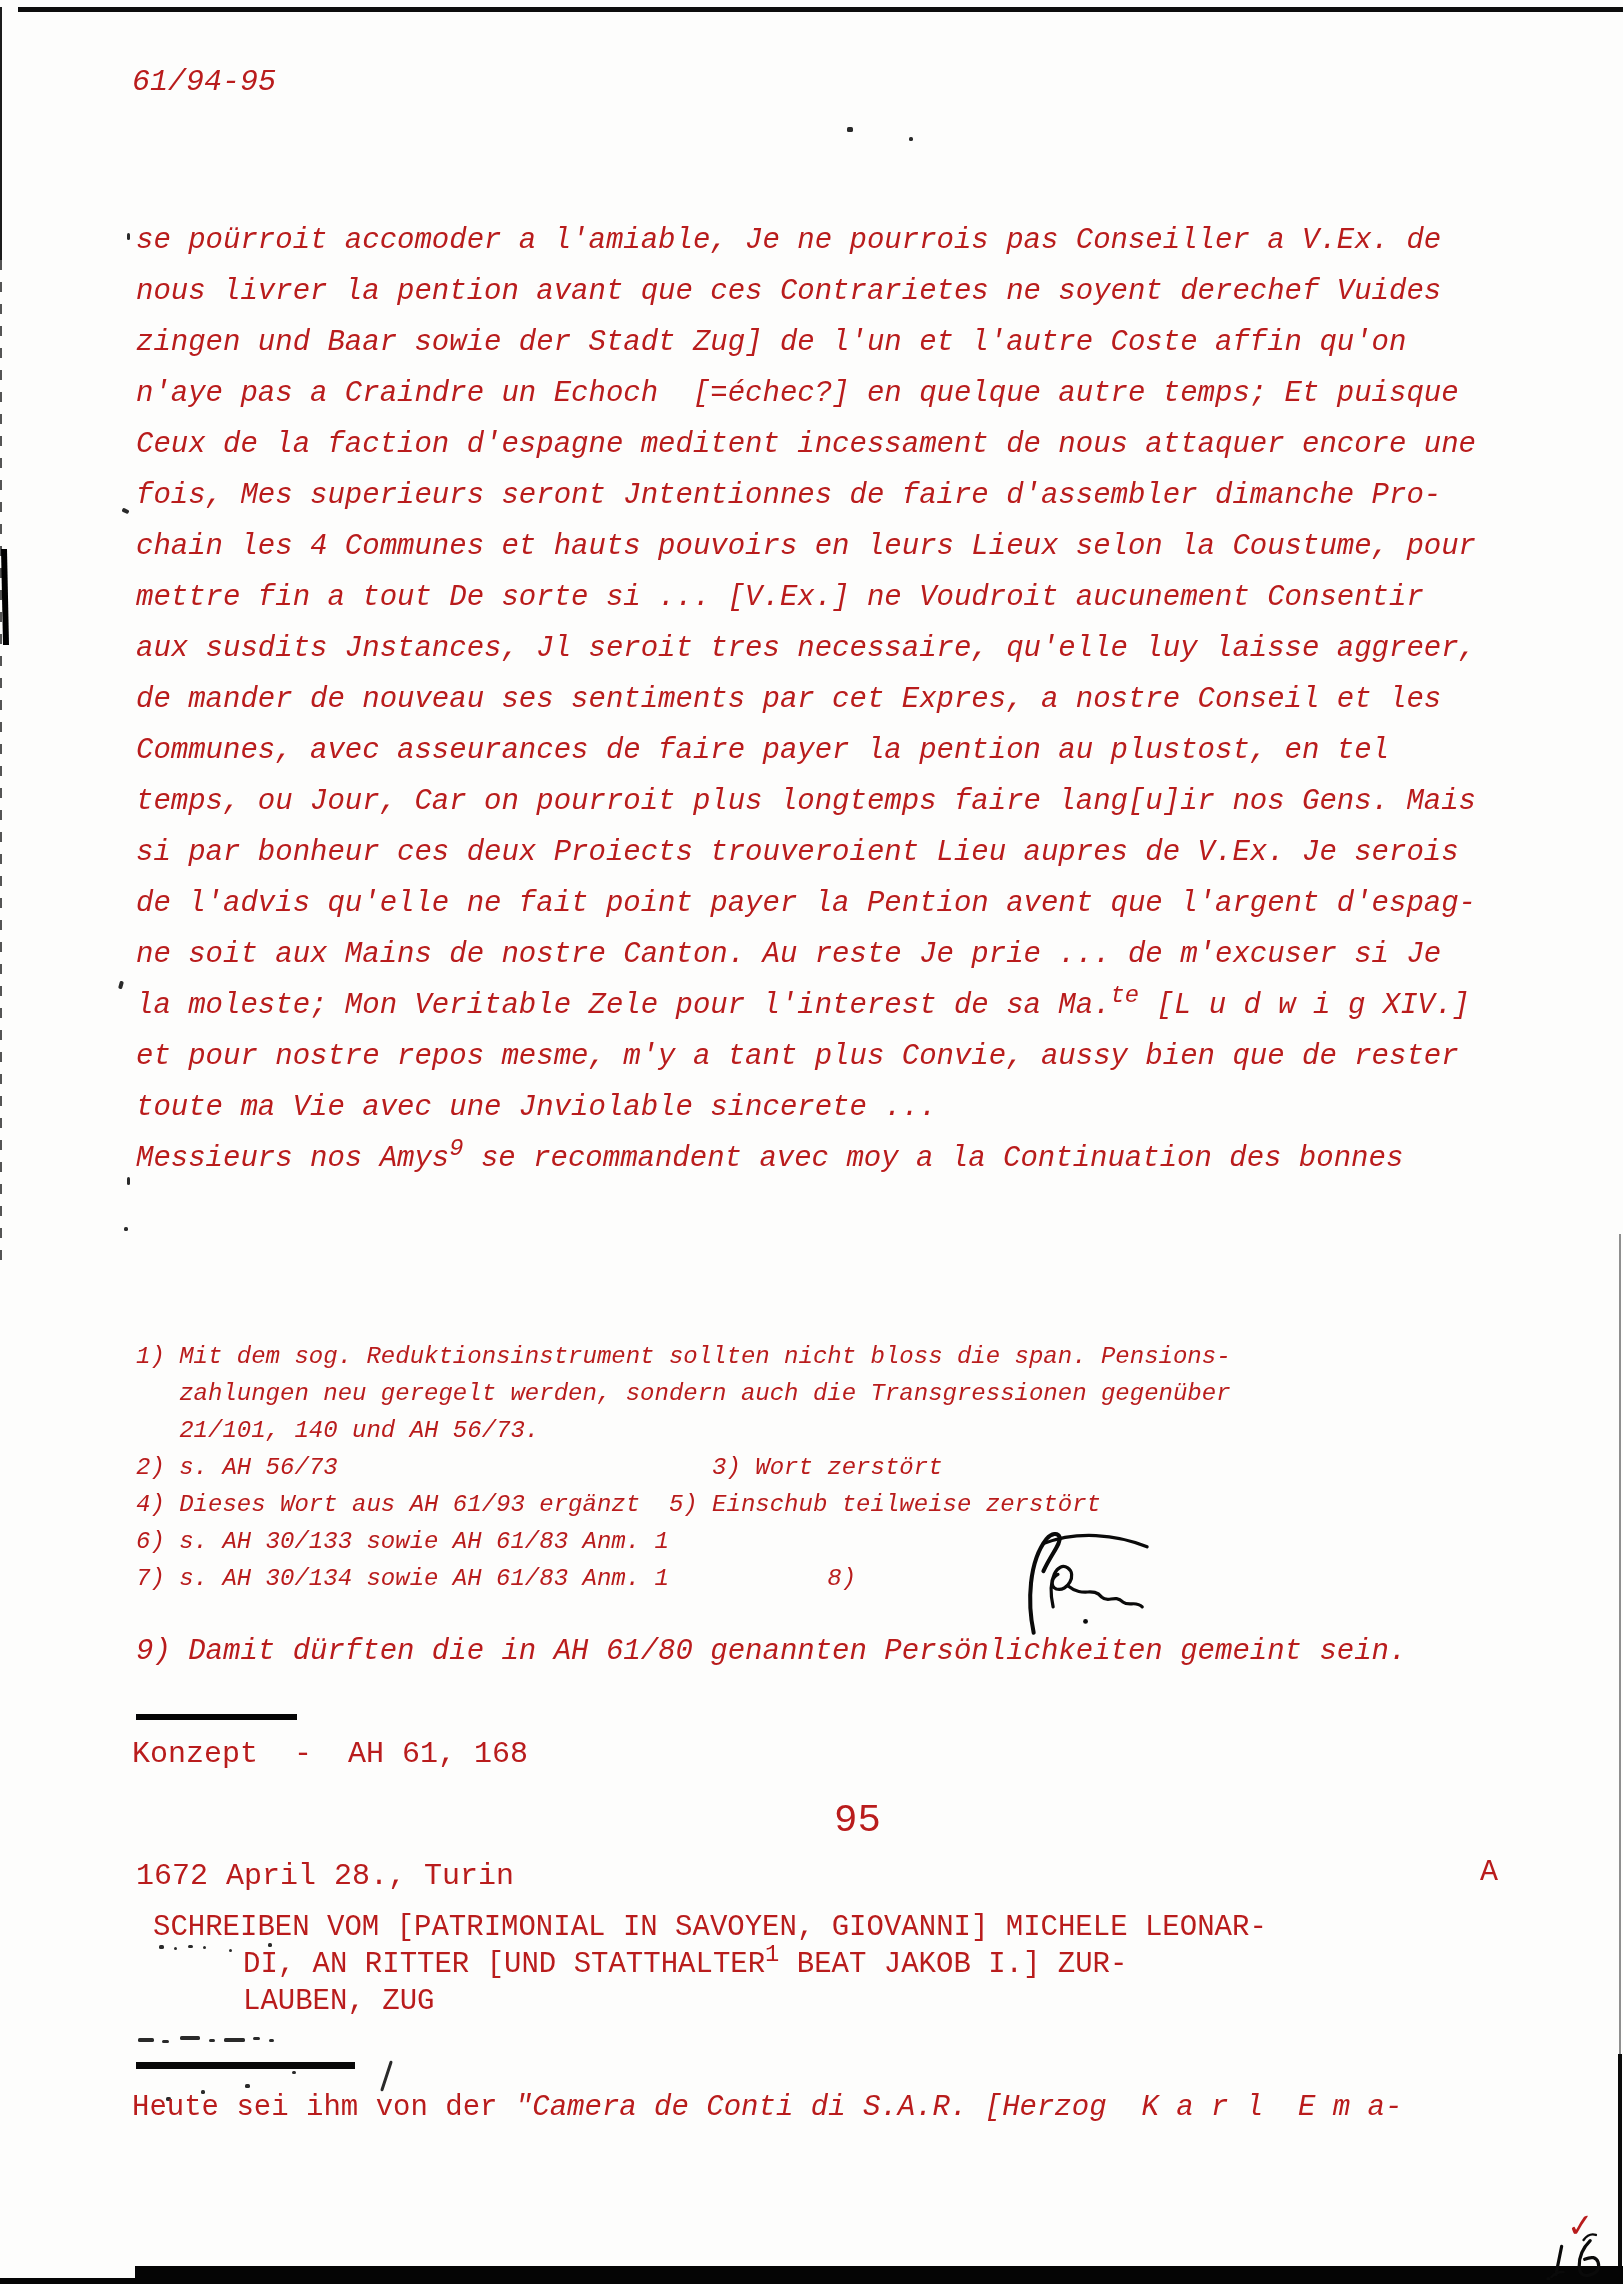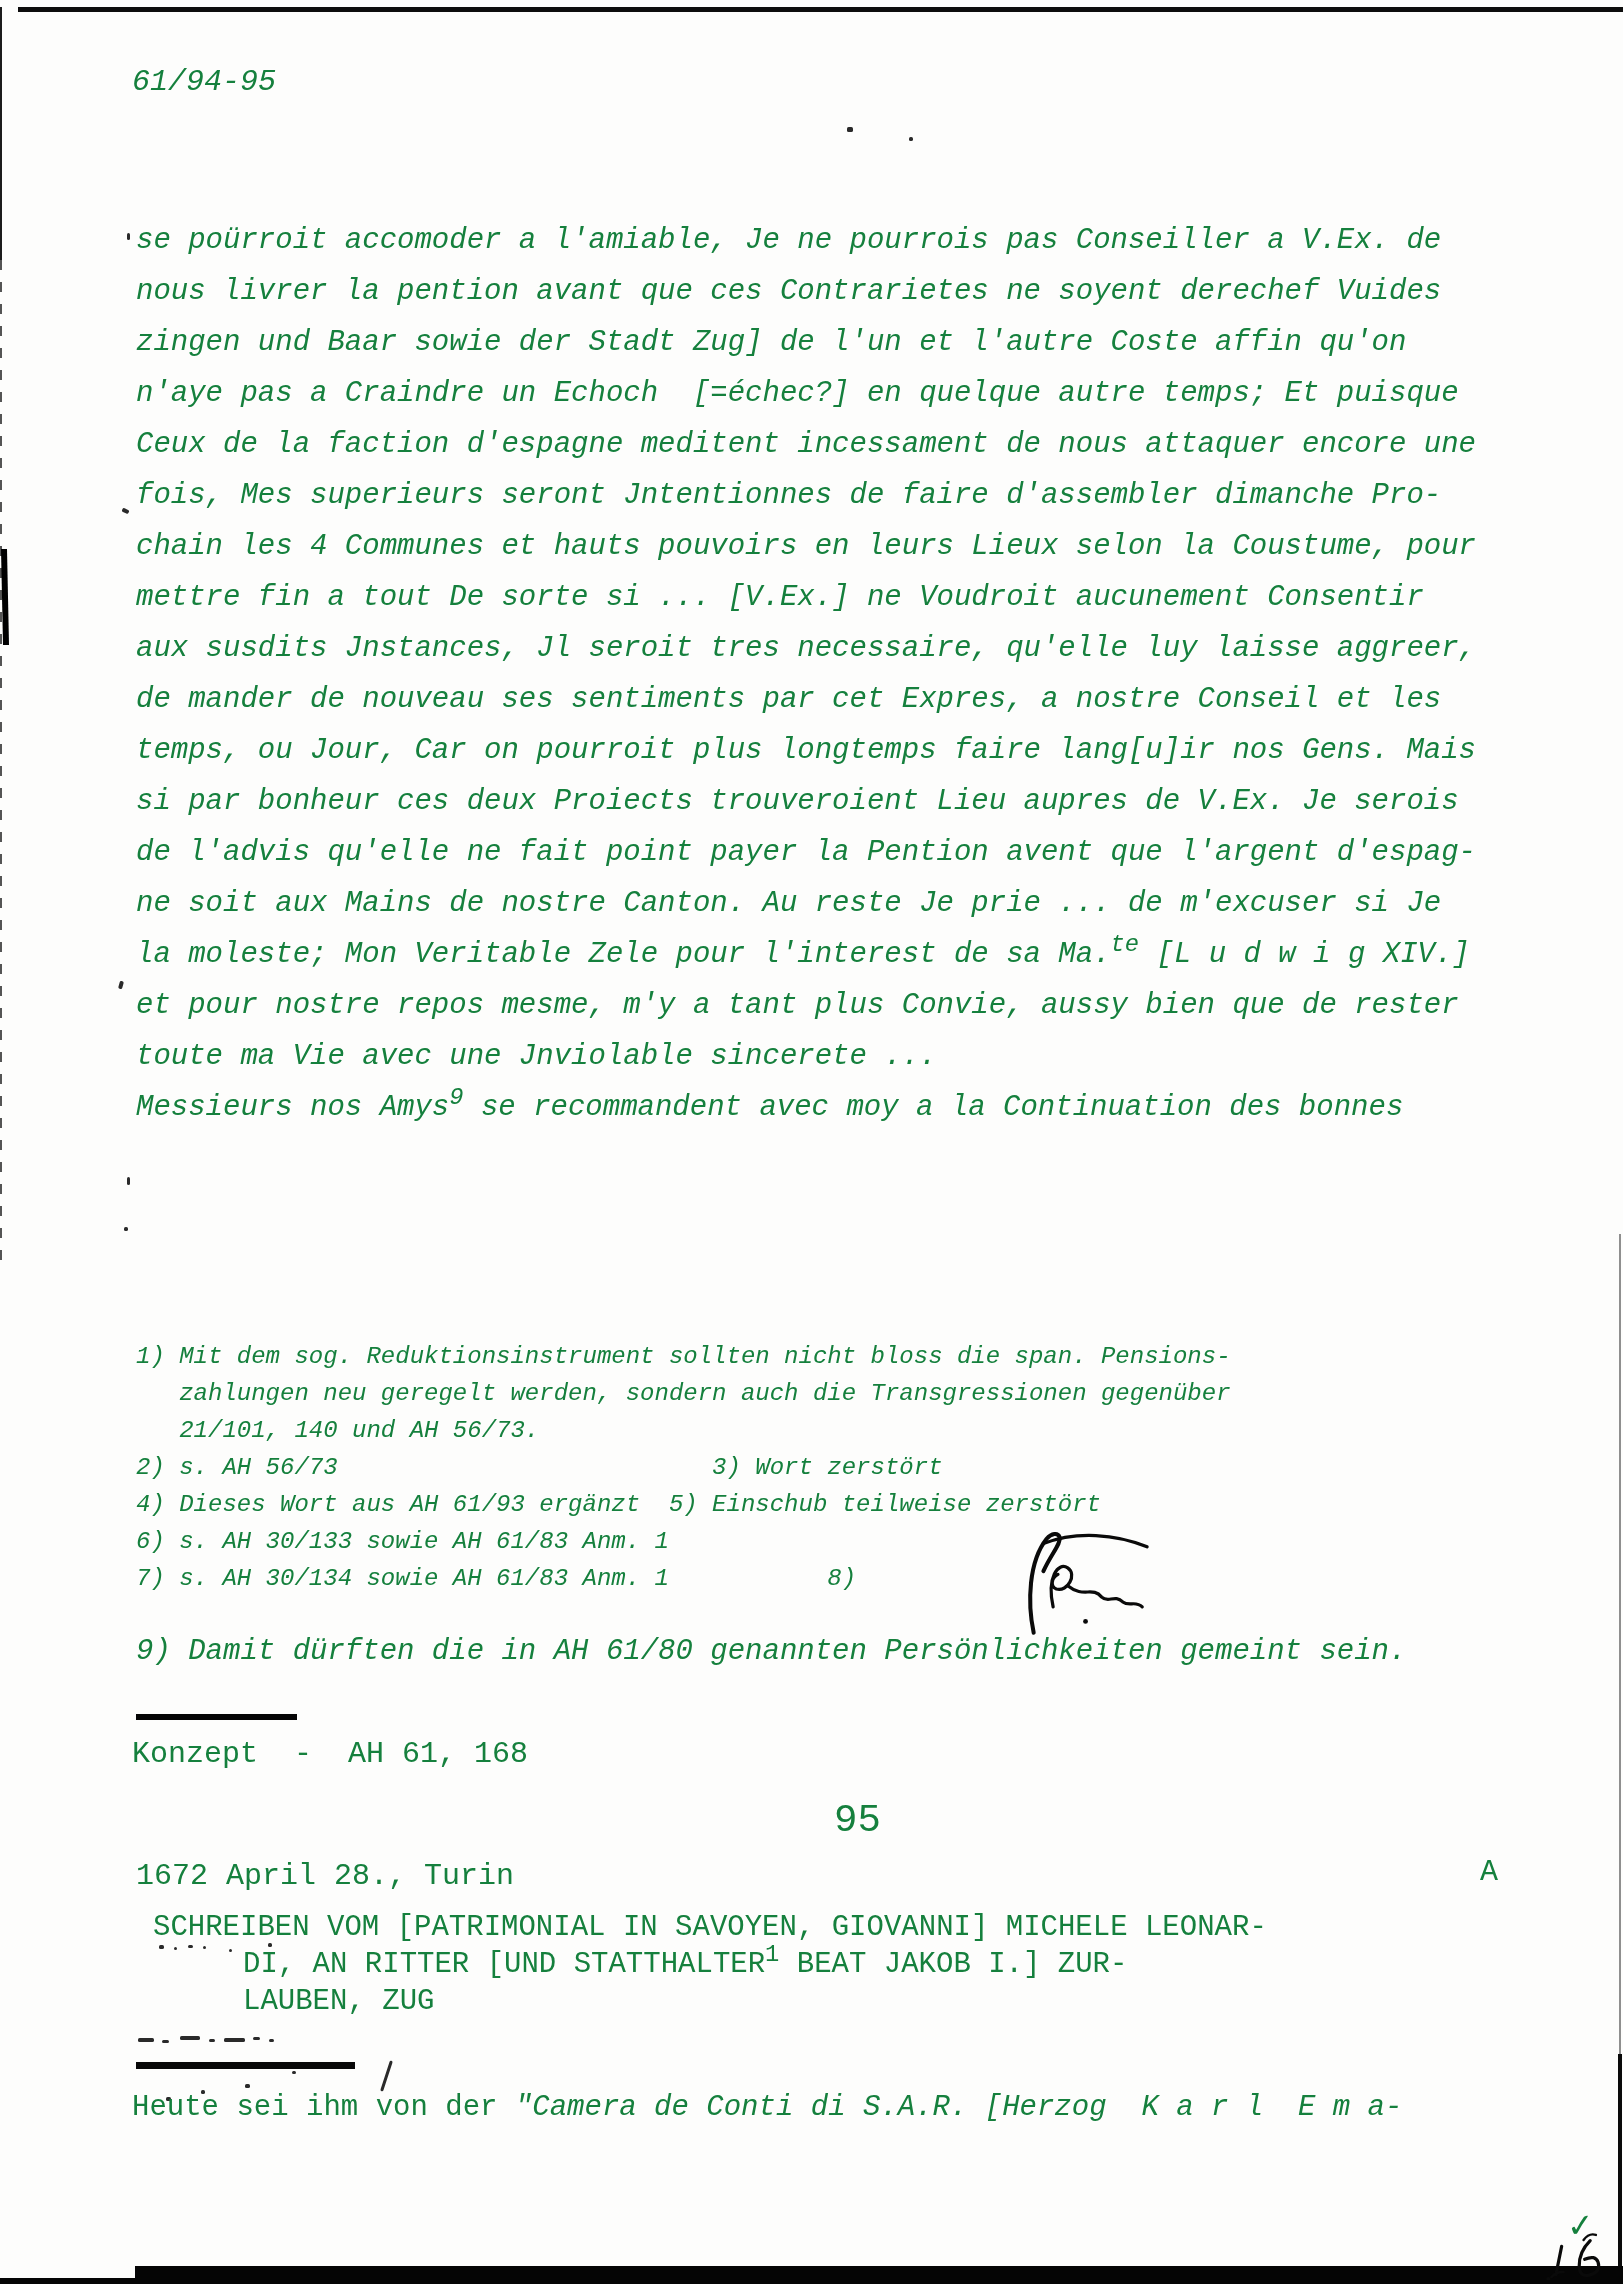--- a/index.html
+++ b/index.html
@@ -1,21 +1,21 @@
 <!DOCTYPE html>
 <html style="font-size:13px"><head>
 <meta charset="utf-8">
 <style>
   html,body{margin:0;padding:0;background:#e8e8e8;}
   .page{
     position:relative;
     width:1623px;height:2284px;
     background:#fdfdfc;
     font-family:"Liberation Mono","DejaVu Sans Mono",monospace;
-    color:#15803d;
+    color:#b91c1c;
     overflow:hidden;
   }
   .abs{position:absolute;}
   .line{white-space:pre;}
   sup{font-size:0.82em;vertical-align:0.48em;line-height:0;}
 
   .page-header{left:132px;top:65px;font-size:30px;font-style:italic;}
   .letter-body{left:136px;top:215px;font-size:29px;font-style:italic;line-height:51px;}
   .footnotes{left:136px;top:1338px;font-size:24px;font-style:italic;line-height:37px;}
   .footnote-9{left:136px;top:1633px;font-size:29px;font-style:italic;line-height:37px;}
@@ -94,20 +94,21 @@
       <div class="line">se poürroit accomoder a l'amiable, Je ne pourrois pas Conseiller a V.Ex. de</div>
       <div class="line">nous livrer la pention avant que ces Contrarietes ne soyent derechef Vuides</div>
       <div class="line">zingen und Baar sowie der Stadt Zug] de l'un et l'autre Coste affin qu'on</div>
       <div class="line">n'aye pas a Craindre un Echoch  [=échec?] en quelque autre temps; Et puisque</div>
       <div class="line">Ceux de la faction d'espagne meditent incessament de nous attaquer encore une</div>
       <div class="line">fois, Mes superieurs seront Jntentionnes de faire d'assembler dimanche Pro-</div>
       <div class="line">chain les 4 Communes et hauts pouvoirs en leurs Lieux selon la Coustume, pour</div>
       <div class="line">mettre fin a tout De sorte si ... [V.Ex.] ne Voudroit aucunement Consentir</div>
       <div class="line">aux susdits Jnstances, Jl seroit tres necessaire, qu'elle luy laisse aggreer,</div>
       <div class="line">de mander de nouveau ses sentiments par cet Expres, a nostre Conseil et les</div>
+      <div class="line">Communes, avec asseurances de faire payer la pention au plustost, en tel</div>
       <div class="line">temps, ou Jour, Car on pourroit plus longtemps faire lang[u]ir nos Gens. Mais</div>
       <div class="line">si par bonheur ces deux Proiects trouveroient Lieu aupres de V.Ex. Je serois</div>
       <div class="line">de l'advis qu'elle ne fait point payer la Pention avent que l'argent d'espag-</div>
       <div class="line">ne soit aux Mains de nostre Canton. Au reste Je prie ... de m'excuser si Je</div>
       <div class="line">la moleste; Mon Veritable Zele pour l'interest de sa Ma.<sup>te</sup> [L u d w i g XIV.]</div>
       <div class="line">et pour nostre repos mesme, m'y a tant plus Convie, aussy bien que de rester</div>
       <div class="line">toute ma Vie avec une Jnviolable sincerete ...</div>
       <div class="line">Messieurs nos Amys<sup>9</sup> se recommandent avec moy a la Continuation des bonnes</div>
     </div>
 

